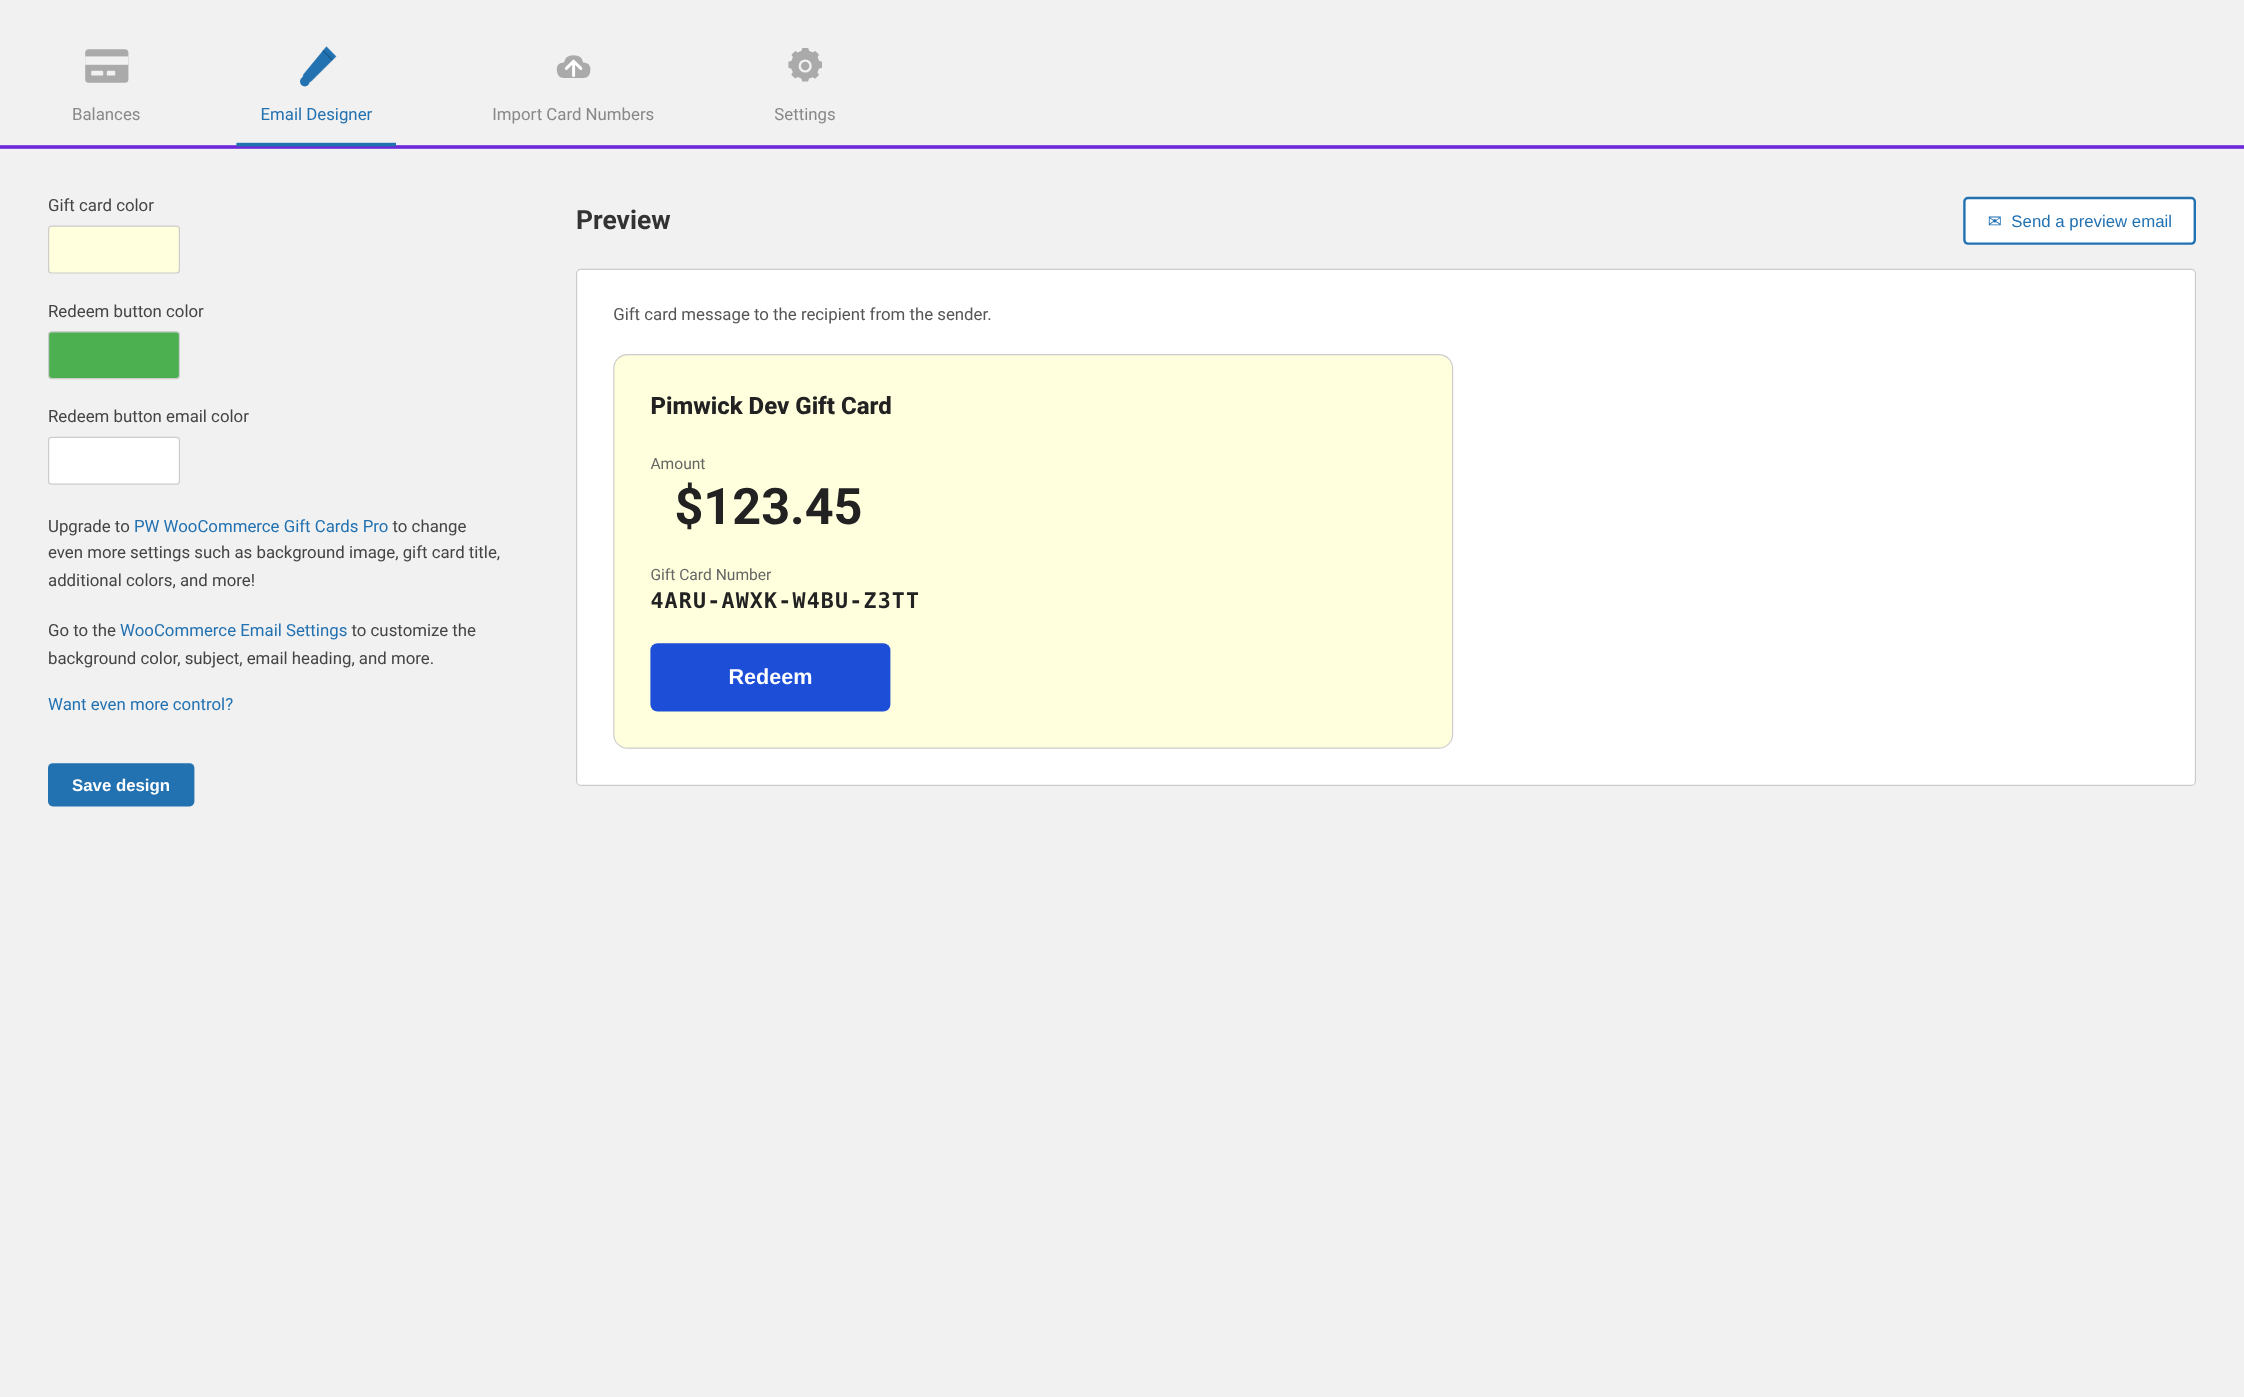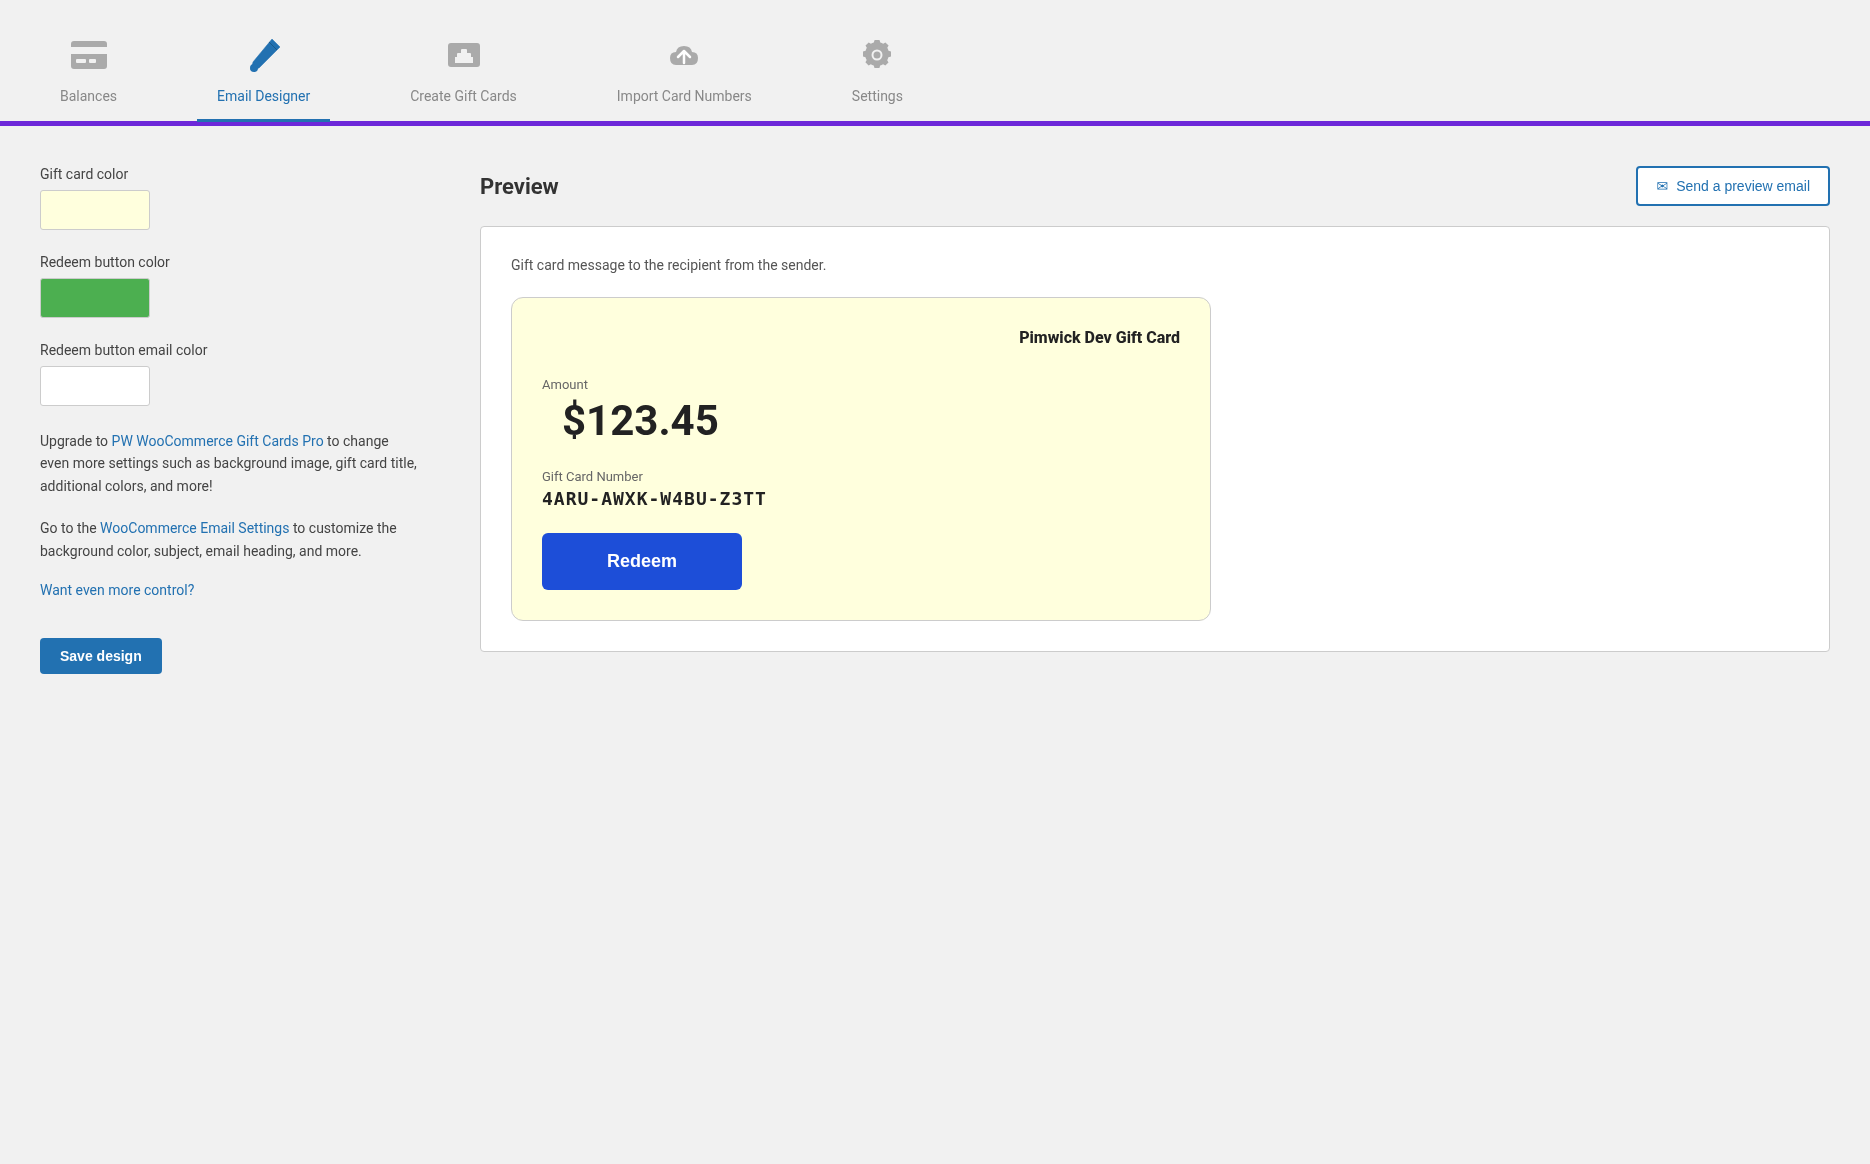--- a/index.html
+++ b/index.html
@@ -10,21 +10,21 @@
       min-height: 1164px;
       width: 1870px;
     }
 
     
     .top-nav {
       background: #f1f1f1;
       display: flex;
       align-items: center;
       padding: 20px 40px 0 40px;
-      border-bottom: 5px solid #6d28d9;
+      border-bottom: 3px solid #6d28d9;
       gap: 60px;
     }
     .nav-item {
       display: flex;
       flex-direction: column;
       align-items: center;
       padding: 15px 20px;
       cursor: pointer;
       color: #888;
       font-size: 14px;
@@ -157,24 +157,24 @@
 
     
     .gift-card {
       background: #ffffdd;
       border-radius: 12px;
       border: 1.5px solid #ccc;
       padding: 30px 30px 30px 30px;
       max-width: 700px;
     }
     .gift-card-title {
-      font-size: 16px;
+      font-size: 20px;
       font-weight: 800;
       color: #222;
-      text-align: right;
+      text-align: left;
       margin-bottom: 30px;
     }
     .gift-card-amount-label {
       font-size: 13px;
       color: #666;
       margin-bottom: 4px;
     }
     .gift-card-amount {
       font-size: 42px;
       font-weight: 700;
@@ -228,33 +228,20 @@
       <svg viewBox="0 0 40 40" xmlns="http://www.w3.org/2000/svg" fill="none">
 
         <path d="M28 4 L36 12 L15 33 L7 35 L9 27 Z" fill="#2271b1" stroke="#2271b1" stroke-width="0.5"></path>
         <path d="M25 7 L33 15" stroke="#1a5a8a" stroke-width="1"></path>
         <circle cx="10" cy="33" r="4" fill="#2271b1"></circle>
       </svg>
     </span>
     <span>Email Designer</span>
   </a>
 
-  <a class="nav-item">
-    <span class="nav-icon">
-      <svg viewBox="0 0 40 40" xmlns="http://www.w3.org/2000/svg">
-        <rect x="4" y="8" width="32" height="24" rx="3" ry="3"></rect>
-        <rect x="17" y="16" width="6" height="12" fill="#f1f1f1"></rect>
-        <rect x="11" y="22" width="18" height="6" fill="#f1f1f1"></rect>
-
-        <rect x="17" y="14" width="6" height="14" rx="1" fill="#f1f1f1"></rect>
-        <rect x="13" y="18" width="14" height="6" rx="1" fill="#f1f1f1"></rect>
-      </svg>
-    </span>
-    <span>Create Gift Cards</span>
-  </a>
 
   <a class="nav-item">
     <span class="nav-icon">
       <svg viewBox="0 0 40 40" xmlns="http://www.w3.org/2000/svg">
 
         <path d="M20 28 L20 16 M14 22 L20 16 L26 22" stroke="#aaa" stroke-width="2.5" fill="none" stroke-linecap="round" stroke-linejoin="round"></path>
         <path d="M12 30 Q6 30 6 23 Q6 17 12 17 Q13 11 20 11 Q27 11 28 17 Q34 17 34 23 Q34 30 28 30 Z" fill="#aaa"></path>
         <path d="M20 28 L20 16 M14 22 L20 16 L26 22" stroke="white" stroke-width="2.5" fill="none" stroke-linecap="round" stroke-linejoin="round"></path>
       </svg>
     </span>

